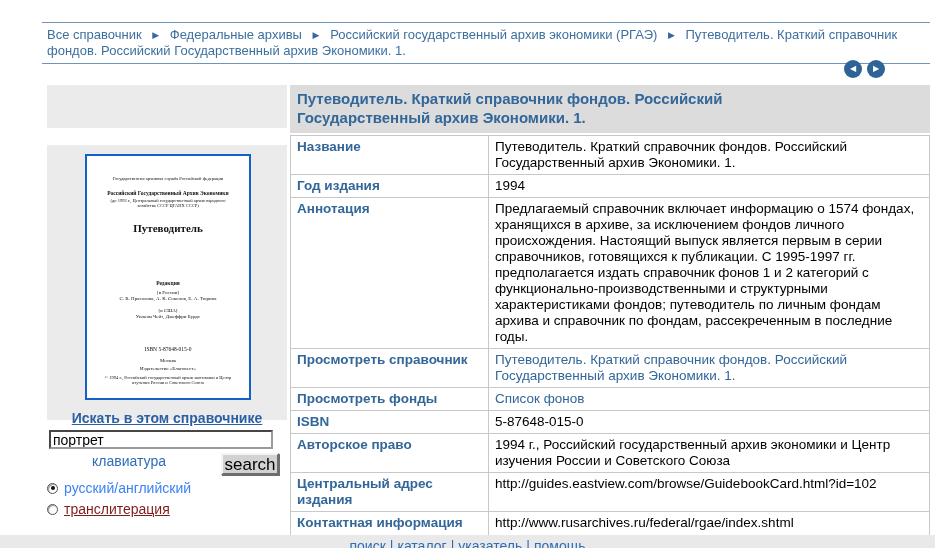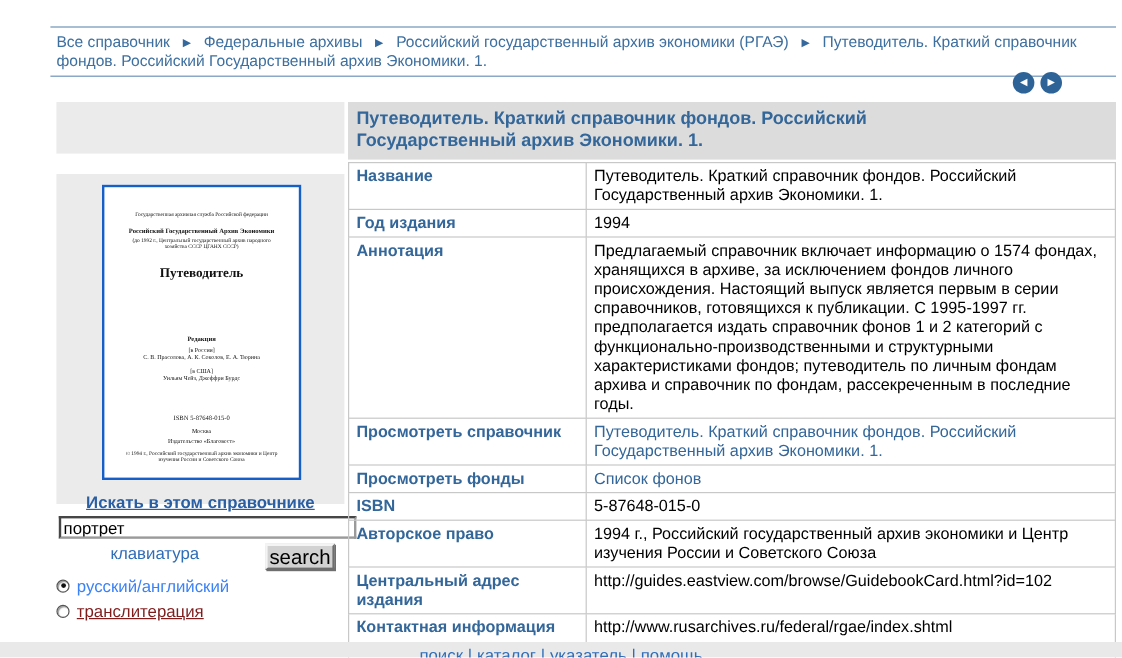--- a/index.html
+++ b/index.html
@@ -51,21 +51,21 @@
   .c-pub      { top:210px; font-size:5px; }
   .c-copy     { top:219px; font-size:4.5px; padding:0 10px; }
 
   
   .search-panel { position:absolute; left:47px; top:410px; width:240px; }
   .search-heading {
     text-align:center; font-size:14px; font-weight:bold; color:#2b5fa3;
     text-decoration:underline; margin-bottom:4px;
   }
   .search-input {
-    width:248px; height:19px; margin-left:2px; display:block;
+    width:224px; height:19px; margin-left:2px; display:block;
     border:2px inset #9a9a9a; font-family:"Liberation Sans", sans-serif;
     font-size:14px; padding:0 2px; background:#fff; color:#000;
   }
   .search-row2 { display:flex; justify-content:space-between; align-items:flex-start; margin-top:4px; }
   .kb-link { margin-left:45px; font-size:14px; color:#2f6db8; text-decoration:none; }
   .search-btn {
     margin-right:8px; width:58px; height:22px;
     background:#d2d2d2; color:#000; font-family:"Liberation Sans", sans-serif; font-size:17px;
     border-top:2px solid #f4f4f4; border-left:2px solid #f4f4f4;
     border-bottom:2px solid #6e6e6e; border-right:2px solid #6e6e6e;

